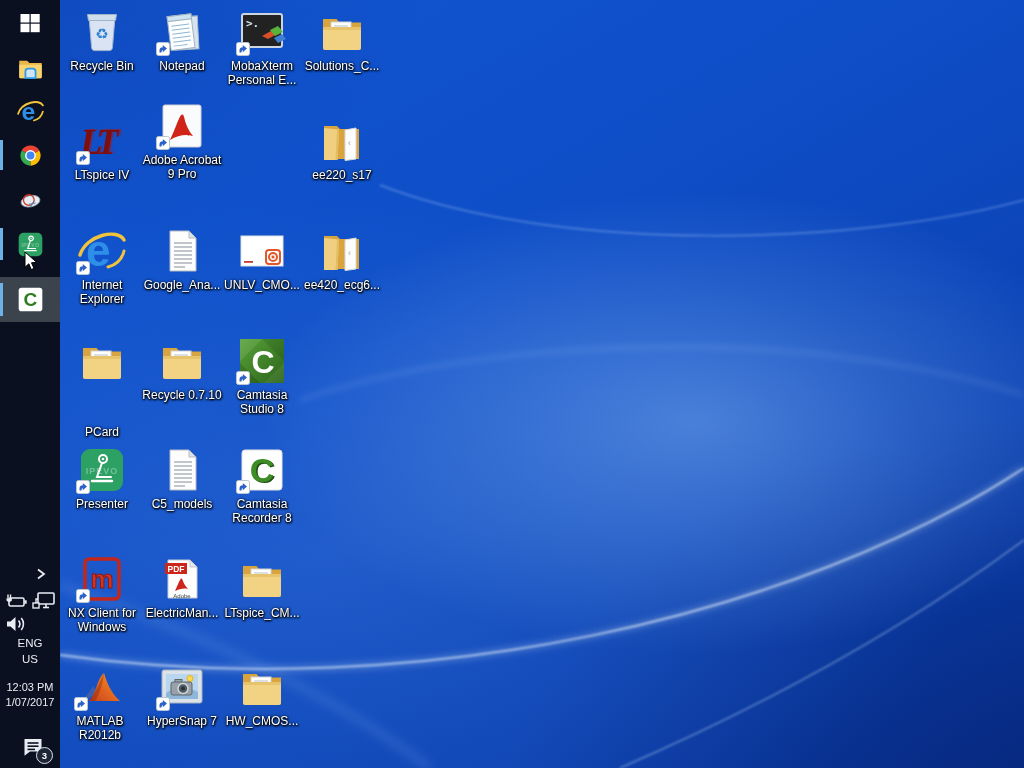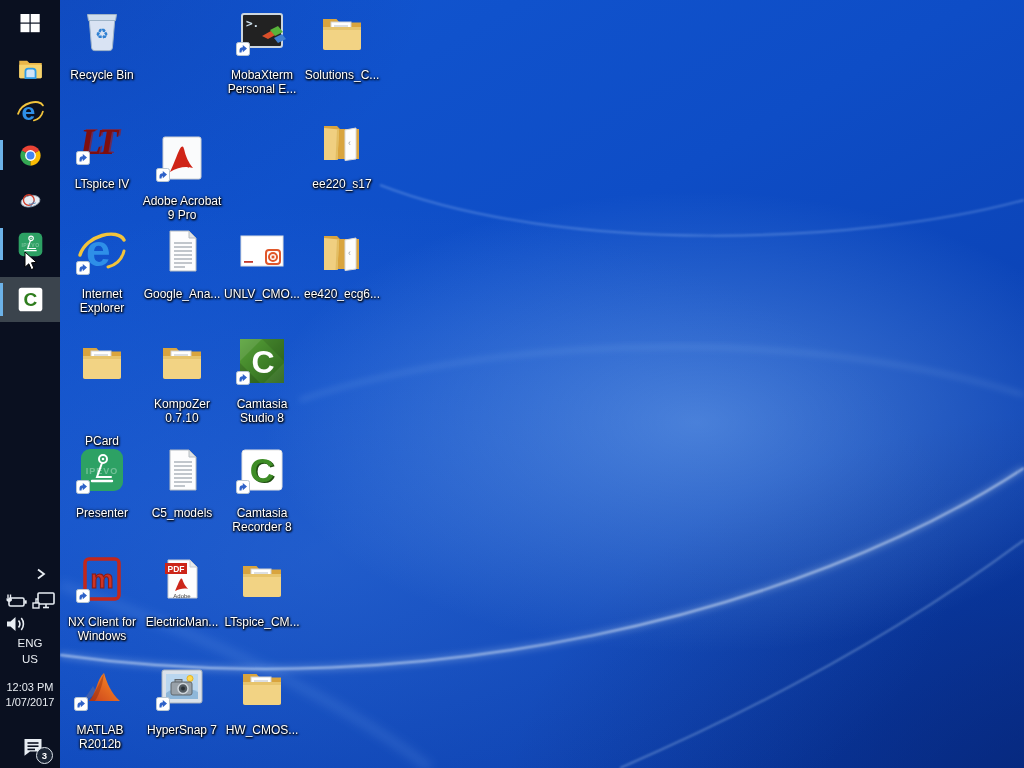--- a/index.html
+++ b/index.html
@@ -54,21 +54,21 @@
   }
 
   
   .desktop{position:absolute;left:60px;top:0;width:964px;height:768px}
   .dicon{position:absolute;width:80px;display:flex;flex-direction:column;align-items:center;cursor:default}
   .dicon .img{width:48px;height:50px;position:relative;display:flex;align-items:flex-end;justify-content:center}
   .dicon .img > svg{width:48px;height:48px;display:block}
   .dicon .sc{position:absolute;left:-2px;bottom:0;width:14px;height:14px}
   .dicon .sc svg{width:14px;height:14px;display:block}
   .dicon .lbl{
-    margin-top:12px;width:84px;text-align:center;font-size:12px;line-height:14px;color:#fff;
+    margin-top:3px;width:84px;text-align:center;font-size:12px;line-height:14px;color:#fff;
     text-shadow:0 1px 2px #000,1px 1px 2px #000,0 0 3px rgba(0,0,0,.9);
     word-wrap:break-word;
   }
 
   .cursor{position:absolute;left:24px;top:251px;z-index:50;pointer-events:none}
 </style>
 </head>
 <body>
 
 <div class="screen">
@@ -99,20 +99,46 @@
       <div class="dicon" style="left: 2px; top: 6px;">
         <div class="img">
           <svg viewBox="0 0 48 48">
             <path d="M11 9 h26 l-2.6 31 a3 3 0 0 1-3 2.6 H16.6 a3 3 0 0 1-3-2.6 Z" fill="#e8eff6" fill-opacity=".93" stroke="#9fb4c8"></path>
             <path d="M9.5 6.5 h29 l-1 6 h-27 Z" fill="#cfdeed" stroke="#9fb4c8"></path>
             <text x="24" y="31" text-anchor="middle" font-size="15" fill="#2f80d2" font-family="DejaVu Sans,sans-serif">♻</text>
           </svg>
         </div>
         <div class="lbl">Recycle Bin</div>
       </div>
+      <div class="dicon" style="left: 82px; top: 6px;">
+        <div class="img">
+          <svg viewBox="0 0 48 48">
+            <g transform="rotate(-7 24 24)">
+              <rect x="16" y="9" width="24" height="33" fill="#d7e4ee" stroke="#a9bcca" transform="rotate(4 28 25)"></rect>
+              <rect x="11" y="7" width="24" height="34" fill="#fdfefe" stroke="#9fb2c2"></rect>
+              <rect x="11" y="7" width="24" height="5" fill="#cfe2f0" stroke="#9fb2c2"></rect>
+              <g stroke="#8fb6d4" stroke-width="1">
+                <line x1="14" y1="17" x2="32" y2="17"></line>
+                <line x1="14" y1="21" x2="32" y2="21"></line>
+                <line x1="14" y1="25" x2="32" y2="25"></line>
+                <line x1="14" y1="29" x2="32" y2="29"></line>
+                <line x1="14" y1="33" x2="32" y2="33"></line>
+                <line x1="14" y1="37" x2="28" y2="37"></line>
+              </g>
+            </g>
+          </svg>
+          <span class="sc">
+            <svg viewBox="0 0 14 14">
+              <rect x=".5" y=".5" width="13" height="13" rx="2" fill="#fff" stroke="#b9c6d2"></rect>
+              <path d="M3.5 10.5 L3.5 8.2 Q3.5 5.2 6.8 5.2 L6.8 3 L11 6.6 L6.8 10.2 L6.8 8 Q5.5 8 5.5 10.5 Z" fill="#2f62c8"></path>
+            </svg>
+          </span>
+        </div>
+        <div class="lbl">Notepad</div>
+      </div>
       <div class="dicon" style="left: 162px; top: 6px;">
         <div class="img">
           <svg viewBox="0 0 48 48">
             <rect x="4" y="6" width="40" height="33" rx="2" fill="#222" stroke="#cdd6de" stroke-width="2"></rect>
             <text x="8" y="19" font-size="11" font-weight="bold" fill="#cfe2ee" font-family="DejaVu Sans Mono,monospace">&gt;.</text>
             <g transform="translate(22 14)">
               <path d="M2 14 l9-5 6 3 -9 5 Z" fill="#d94f2a"></path>
               <path d="M10 8 l8-4 5 6 -8 4 Z" fill="#58b33a"></path>
               <path d="M14 16 l8-4 4 5 -8 4 Z" fill="#3f7fd2"></path>
             </g>
@@ -150,21 +176,21 @@
           </svg>
           <span class="sc">
             <svg viewBox="0 0 14 14">
               <rect x=".5" y=".5" width="13" height="13" rx="2" fill="#fff" stroke="#b9c6d2"></rect>
               <path d="M3.5 10.5 L3.5 8.2 Q3.5 5.2 6.8 5.2 L6.8 3 L11 6.6 L6.8 10.2 L6.8 8 Q5.5 8 5.5 10.5 Z" fill="#2f62c8"></path>
             </svg>
           </span>
         </div>
         <div class="lbl">LTspice IV</div>
       </div>
-      <div class="dicon" style="left: 82px; top: 132px;">
+      <div class="dicon" style="left: 82px; top: 100px;">
         <div class="img">
           <svg viewBox="0 0 48 48">
             <rect x="5" y="3" width="38" height="42" rx="2" fill="#fafbfc" stroke="#cdd0d4"></rect>
             <path d="M12 38 C18 26 21.5 12 24.5 12.5 C27 13 25.5 22 35 34 C28 32 20 33 12 38 Z" fill="#cf2417"></path>
             <path d="M24 24 c1.5 4 4 7 7 9" stroke="#cf2417" stroke-width="2" fill="none"></path>
           </svg>
           <span class="sc">
             <svg viewBox="0 0 14 14">
               <rect x=".5" y=".5" width="13" height="13" rx="2" fill="#fff" stroke="#b9c6d2"></rect>
               <path d="M3.5 10.5 L3.5 8.2 Q3.5 5.2 6.8 5.2 L6.8 3 L11 6.6 L6.8 10.2 L6.8 8 Q5.5 8 5.5 10.5 Z" fill="#2f62c8"></path>
@@ -266,21 +292,21 @@
             <rect x="13" y="14" width="20" height="26" fill="#fff" stroke="#d2d2d2"></rect>
             <g stroke="#b9bec4" stroke-width="1">
               <line x1="16" y1="18" x2="30" y2="18"></line>
               <line x1="16" y1="21" x2="30" y2="21"></line>
               <line x1="16" y1="24" x2="30" y2="24"></line>
             </g>
             <path d="M5 19 h38 v20.5 a2.5 2.5 0 0 1-2.5 2.5 h-33 A2.5 2.5 0 0 1 5 39.5 Z" fill="#f2d384"></path>
             <path d="M5 19 h38 v3 H5 Z" fill="#e7c46c"></path>
           </svg>
         </div>
-        <div class="lbl">KompoZer 0.7.10</div>
+        <div class="lbl">Recycle 0.7.10</div>
       </div>
       <div class="dicon" style="left: 162px; top: 335px;">
         <div class="img">
           <svg viewBox="0 0 48 48">
             <defs>
               <linearGradient id="cs" x1="0" y1="0" x2="1" y2="1">
                 <stop offset="0" stop-color="#57a238"></stop>
                 <stop offset="1" stop-color="#2c641b"></stop>
               </linearGradient>
             </defs>

